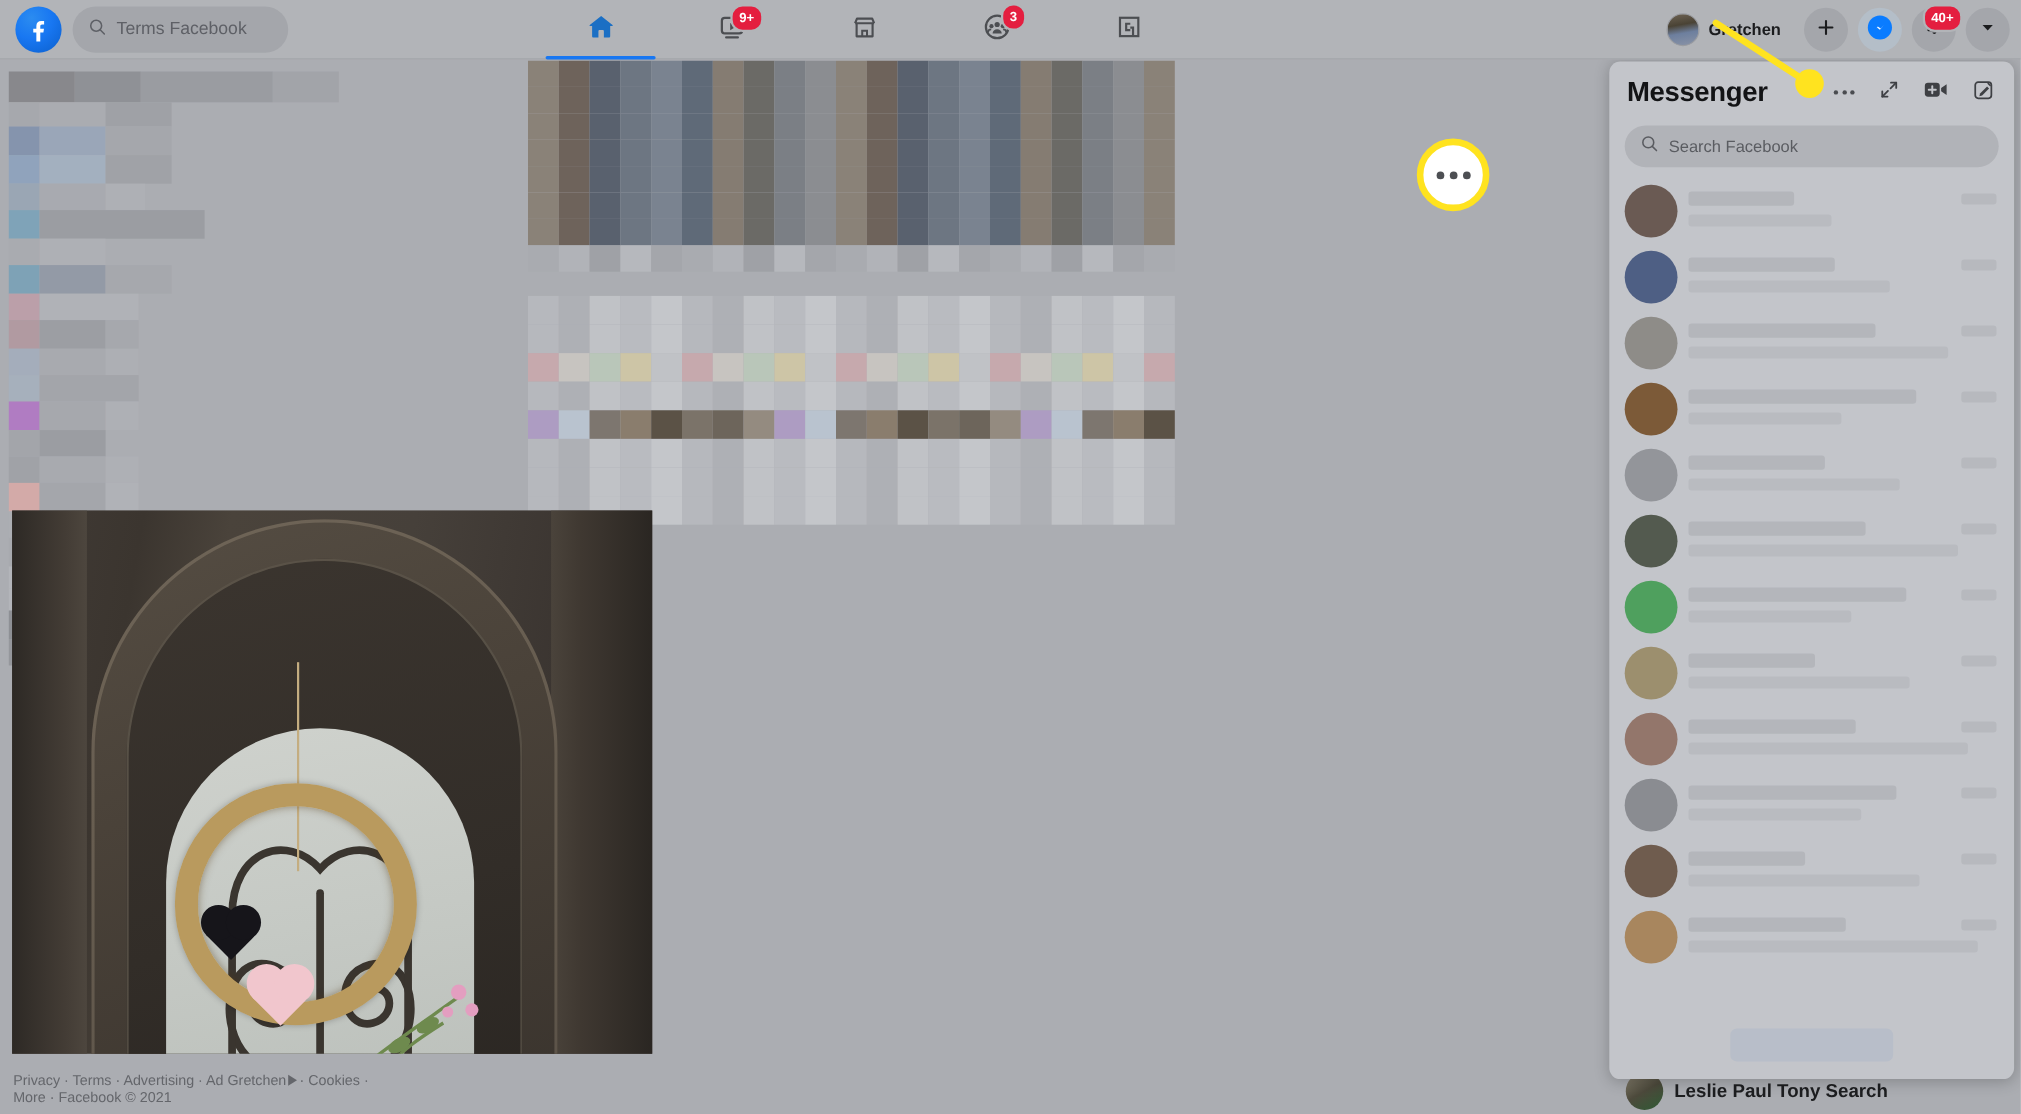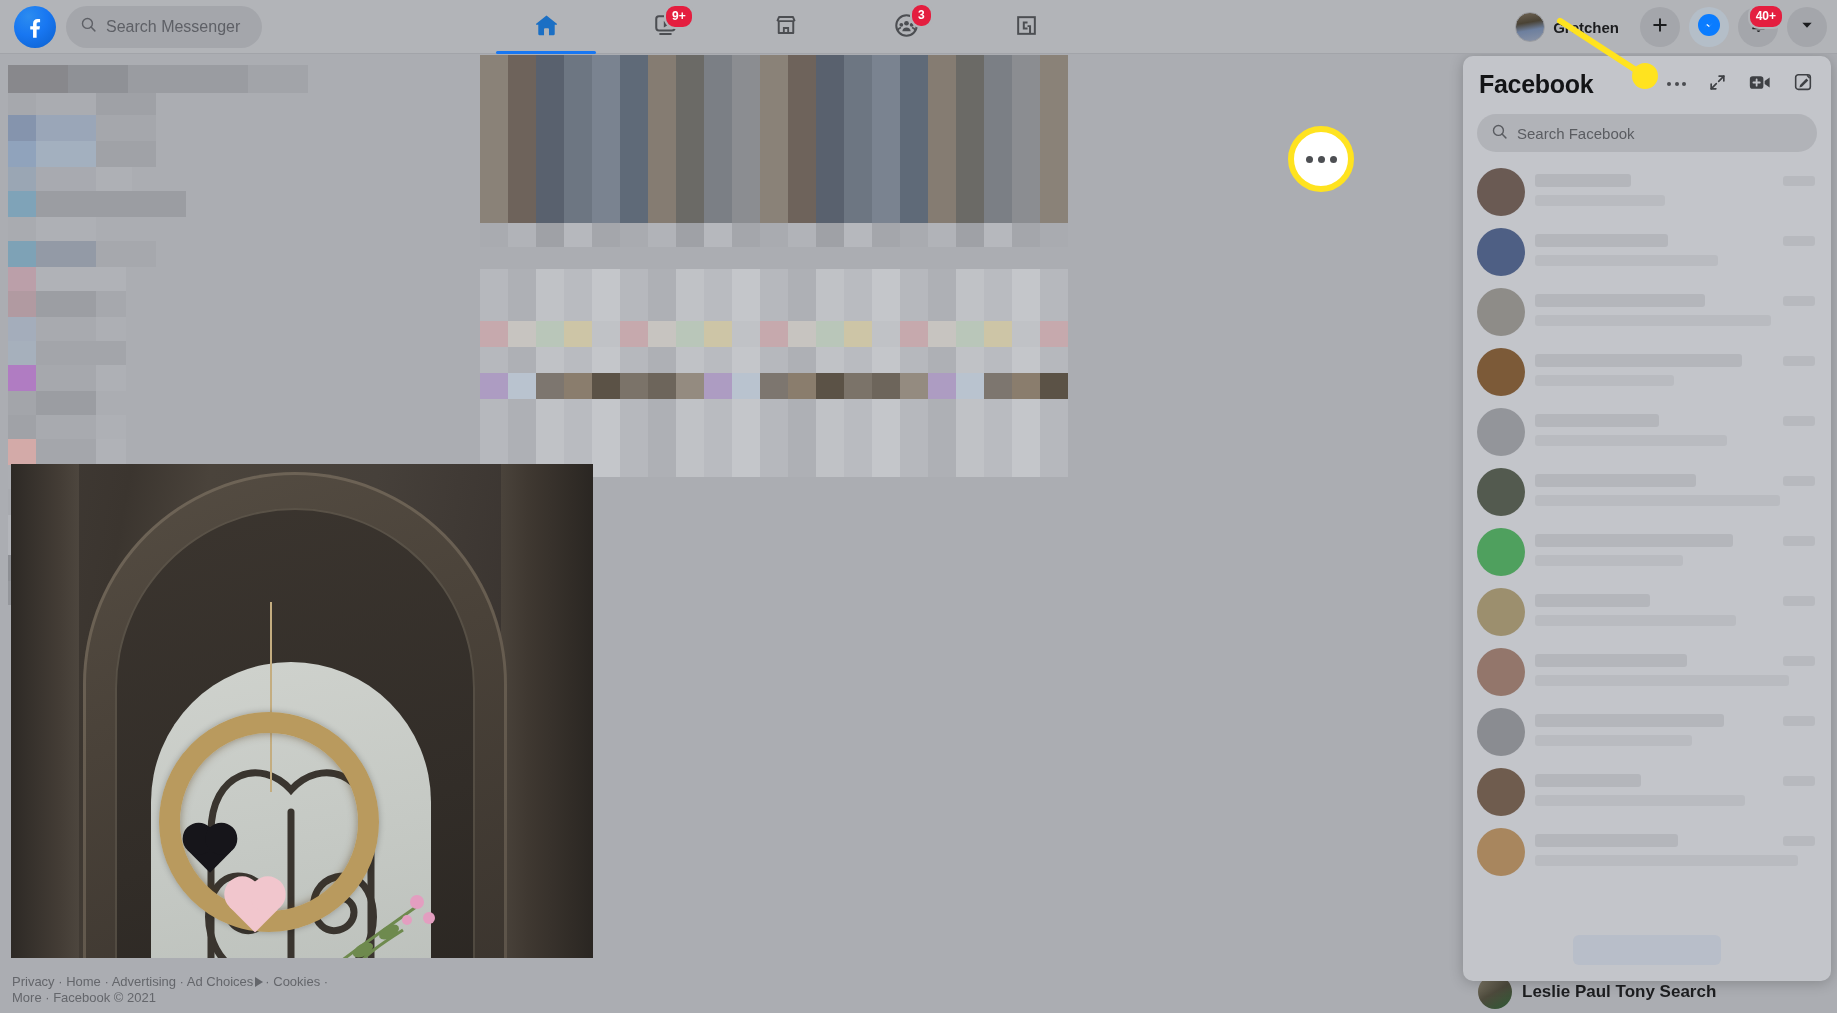--- a/index.html
+++ b/index.html
@@ -290,21 +290,21 @@
           <path fill="#ffffff" d="M13.5 21.9v-7.6h2.6l.5-3.1h-3.1V9.2c0-.9.3-1.6 1.6-1.6h1.6V4.8c-.3 0-1.3-.1-2.4-.1-2.4 0-4.1 1.5-4.1 4.2v2.3H7.6v3.1h2.6v7.6h3.3z"></path>
         </svg>
       </div>
       <div class="search-pill">
         <span>
           <svg width="17" height="17" viewBox="0 0 24 24" aria-hidden="true">
             <circle cx="10.5" cy="10.5" r="7" fill="none" stroke="#5e6066" stroke-width="2"></circle>
             <line x1="15.6" y1="15.6" x2="21" y2="21" stroke="#5e6066" stroke-width="2" stroke-linecap="round"></line>
           </svg>
         </span>
-        <span class="lbl">Search Messenger</span>
+        <span class="lbl">Terms Facebook</span>
       </div>
     </div>
 
     <div class="tb-center">
 
       <div class="nav-tab">
         <span>
           <svg width="27" height="27" viewBox="0 0 24 24" aria-hidden="true">
             <path fill="#1b6fc4" d="M12 3.1 2.8 10.4c-.3.3-.1.9.3.9h1.6v8.3c0 .6.4 1 1 1h4.1v-5.2c0-.6.4-1 1-1h2.4c.6 0 1 .4 1 1v5.2h4.1c.6 0 1-.4 1-1v-8.3h1.6c.4 0 .6-.6.3-.9L12 3.1z"></path>
           </svg>
@@ -508,21 +508,21 @@
           <div class="px" style="width: 210px; height: 26px; background: rgb(161, 163, 168);"></div>
           <div class="px" style="width: 30px; height: 26px; background: rgb(168, 170, 175);"></div>
         </div>
         <div class="px-row">
           <div class="px" style="width: 28px; height: 24px; background: rgb(149, 151, 156);"></div>
           <div class="px" style="width: 70px; height: 24px; background: rgb(163, 165, 170);"></div>
         </div>
       </div>
 
     <div id="footer-links">
-      <span>Privacy · Home · Advertising · Ad Choices</span><span class="ad-tri"></span><span>· Cookies · More · Facebook © 2021</span>
+      <span>Privacy · Terms · Advertising · Ad Gretchen</span><span class="ad-tri"></span><span>· Cookies · More · Facebook © 2021</span>
     </div>
   </div>
 
   <div id="feedcol">
     <div id="feed-blocks">
         <div class="px-row">
           <div class="px" style="width: 28px; height: 24px; background: rgb(138, 130, 120);"></div>
           <div class="px" style="width: 28px; height: 24px; background: rgb(110, 99, 91);"></div>
           <div class="px" style="width: 28px; height: 24px; background: rgb(89, 97, 110);"></div>
           <div class="px" style="width: 28px; height: 24px; background: rgb(109, 118, 130);"></div>
@@ -928,21 +928,21 @@
         <circle cx="106" cy="30" r="7"></circle>
         <circle cx="118" cy="46" r="6"></circle>
         <circle cx="96" cy="48" r="5"></circle>
       </g>
     </svg>
   </div>
 
   <div id="messenger">
 
     <div id="msg-header">
-      <div id="msg-title">Facebook</div>
+      <div id="msg-title">Messenger</div>
 
       <div id="msg-header-icons">
 
         <div class="hdr-icon" style="margin-left:54px;">
           <span class="dots3">
               <i></i>
               <i></i>
               <i></i>
             </span>
         </div>

